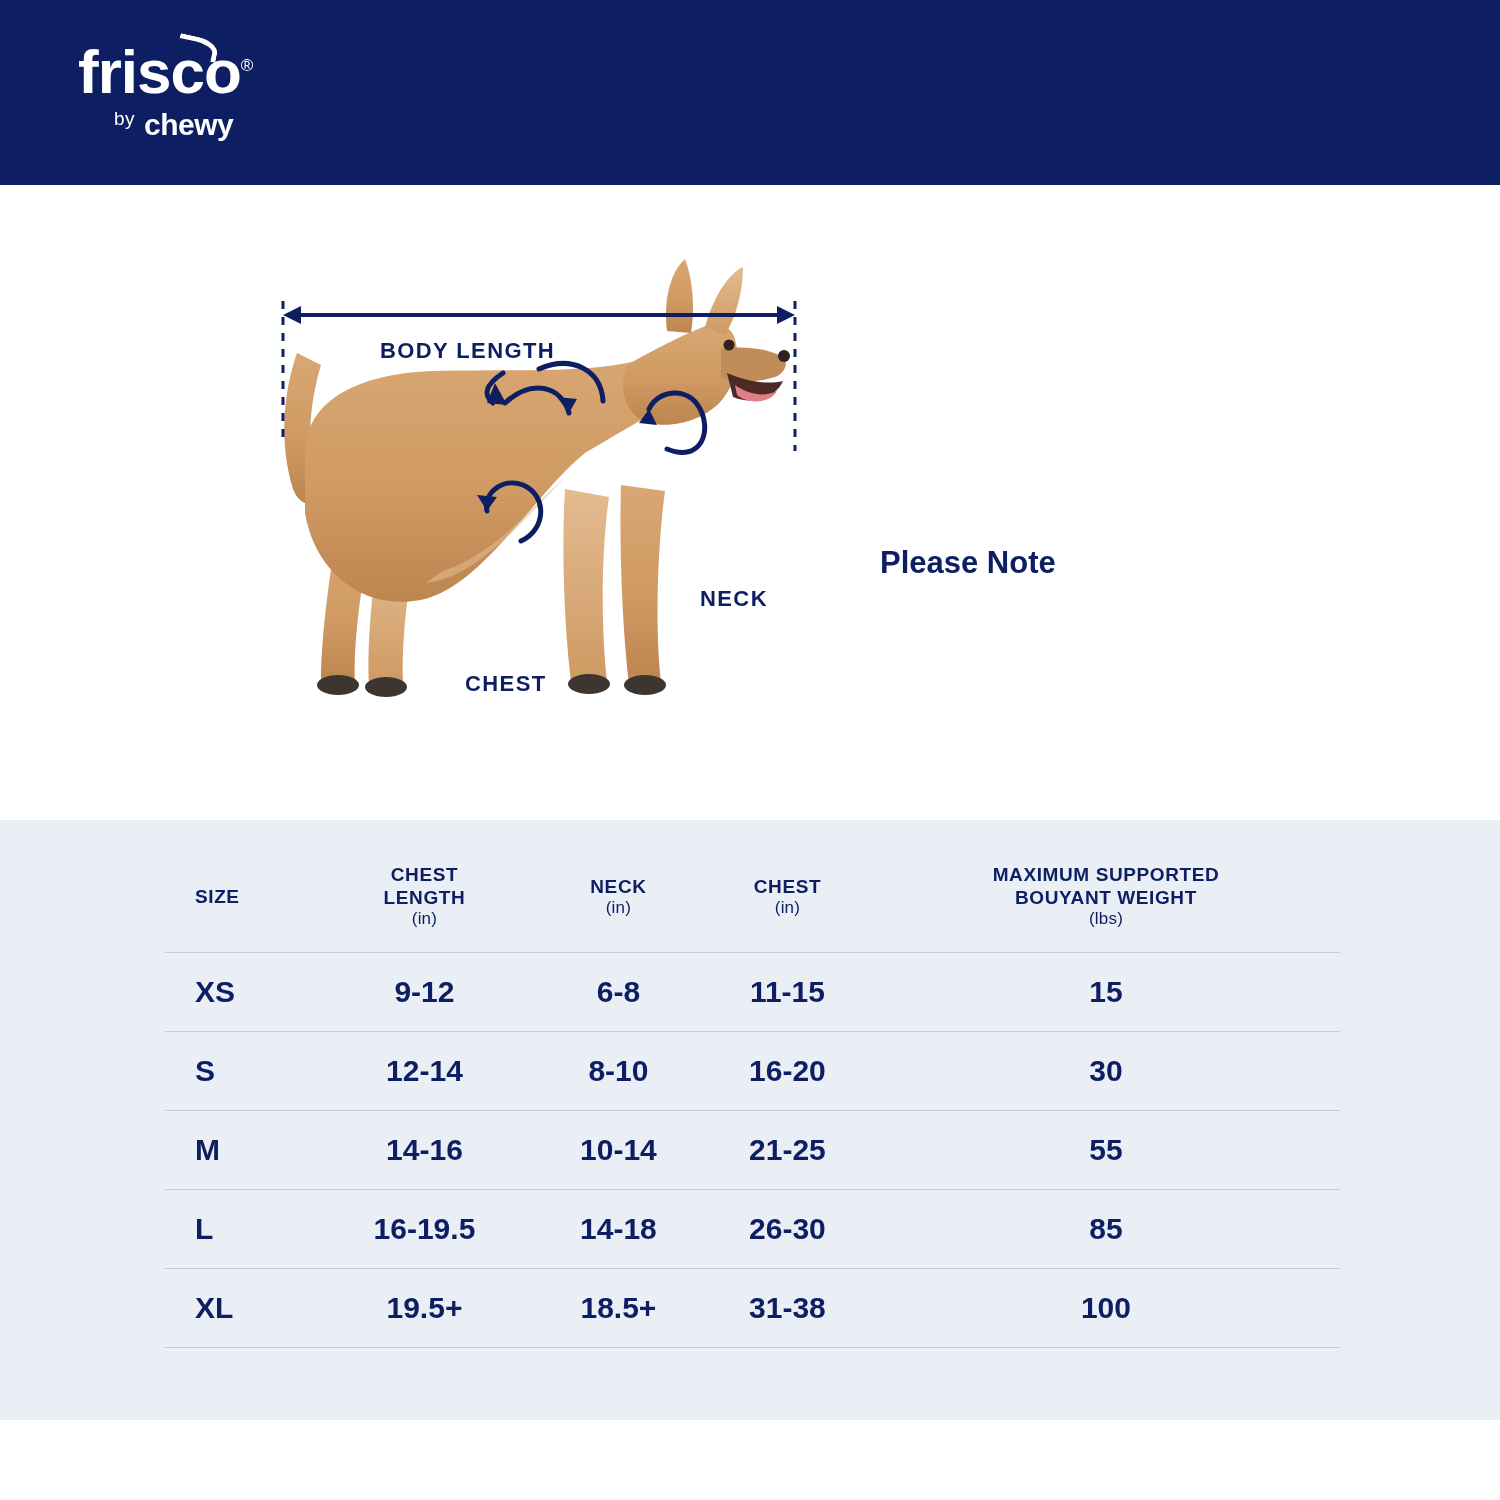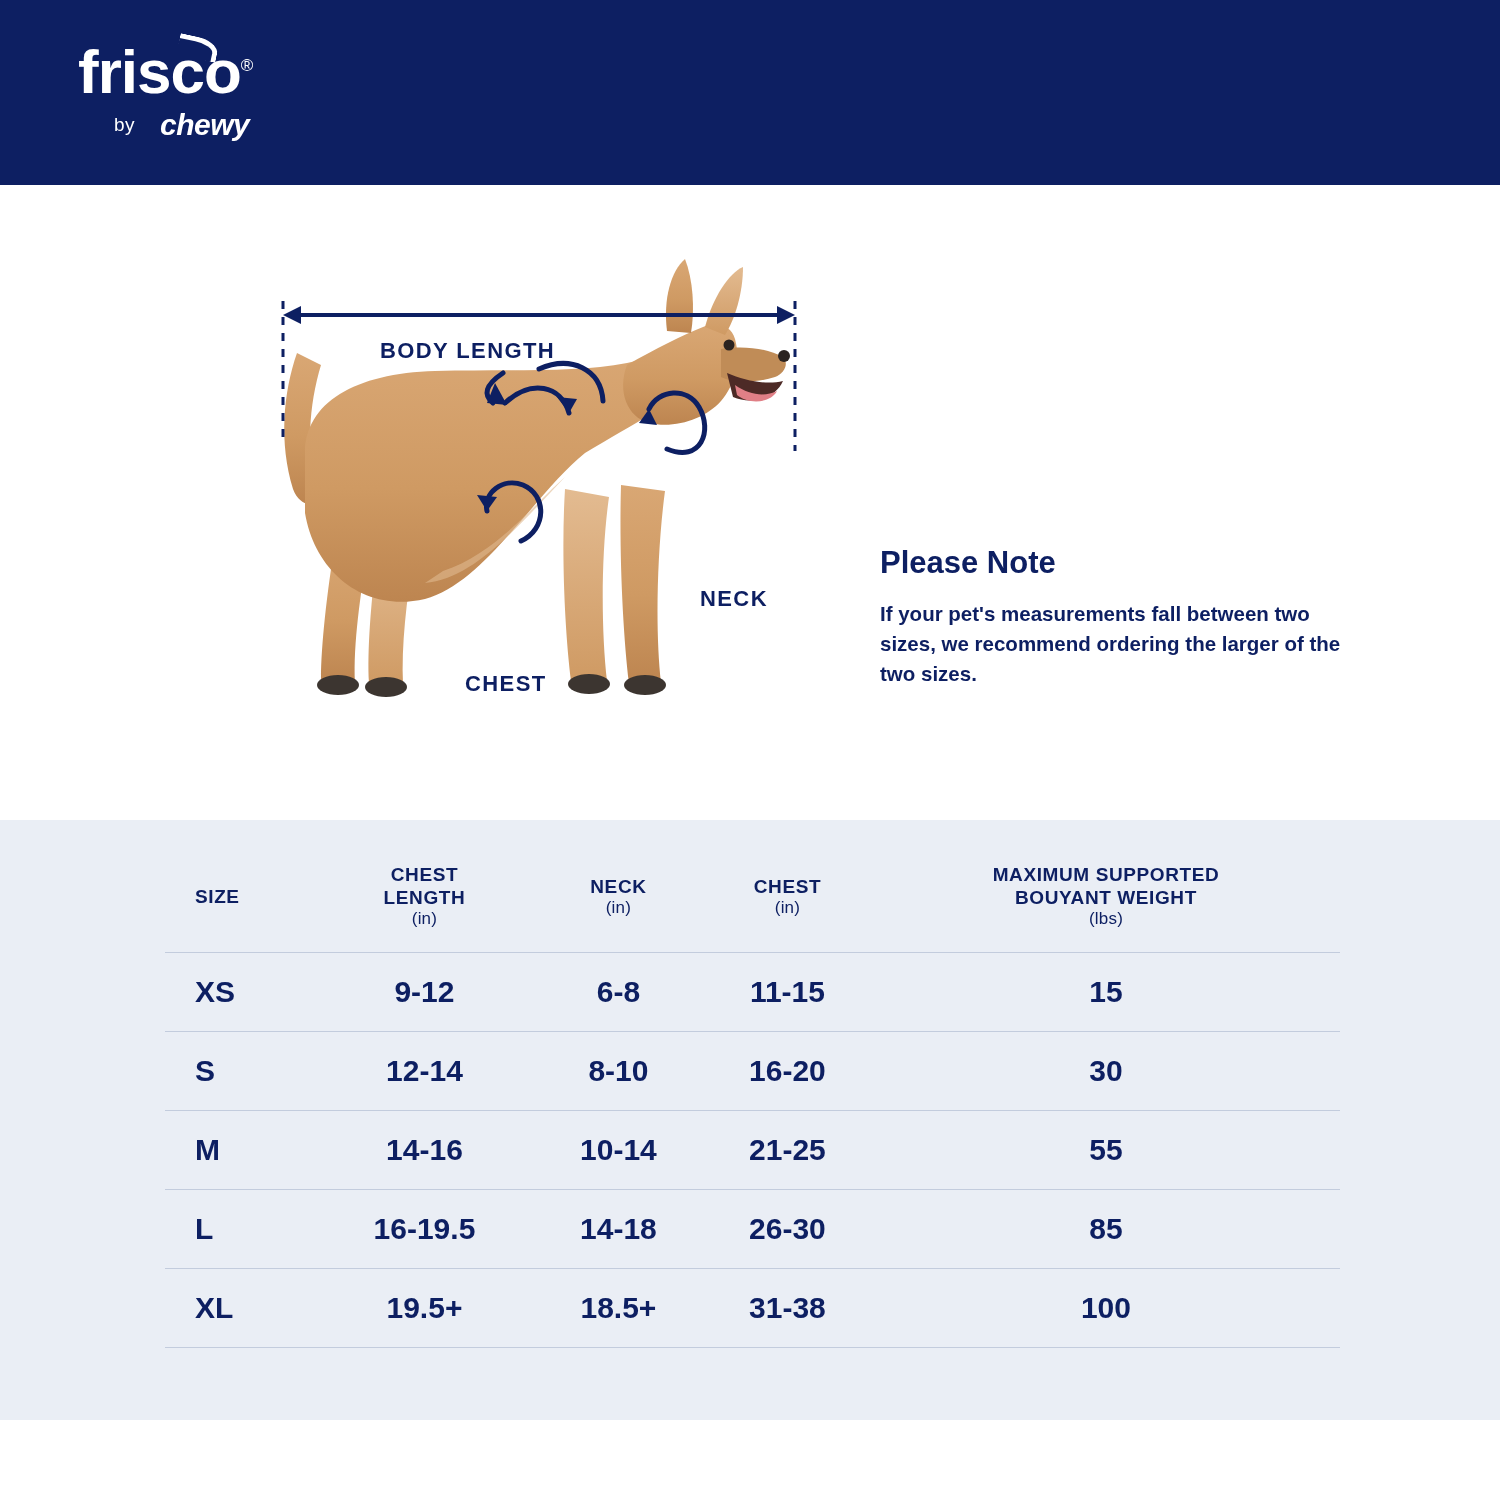--- a/index.html
+++ b/index.html
@@ -49,35 +49,34 @@
     position: absolute;
     right: 34px; top: -6px;
     width: 40px; height: 22px;
     border-top: 5px solid #ffffff;
     border-right: 5px solid #ffffff;
     border-radius: 0 60% 0 0;
     transform: rotate(12deg);
   }
   .logo-sub {
     display: flex;
-    align-items: center;
-    gap: 25px;
+    align-items: flex-start;
+    gap: 9px;
     margin-top: 6px;
     padding-left: 36px;
   }
   .logo-sub .by {
     color: #ffffff;
     font-size: 19px;
     letter-spacing: 0.5px;
   }
   .logo-sub .chewy {
     color: #ffffff;
     font-size: 30px;
     font-weight: bold;
-    font-style: italic;
     letter-spacing: -0.5px;
   }
   .header-title {
     flex: 1;
     color: #ffffff;
     font-size: 58px;
     font-weight: bold;
     letter-spacing: -0.5px;
     text-align: center;
     padding-right: 150px;
@@ -270,21 +269,20 @@
         <path d="M268 120 C 250 132, 248 142, 258 150" fill="none" stroke="#0d1f62" stroke-width="5" stroke-linecap="round"></path>
       </svg>
 
       <div class="label label-body-length">BODY LENGTH</div>
       <div class="label label-neck">NECK</div>
       <div class="label label-chest">CHEST</div>
     </div>
 
     <div class="note">
       <div class="note-title">Please Note</div>
-      <div class="note-body-strong">If your pet's measurements fall between two sizes, we recommend ordering the larger of the two sizes.</div>
     </div>
   </div>
 
   <div class="table-area">
     <table>
       <thead>
         <tr>
           <th class="col-size">SIZE</th>
           <th>
             <span>CHEST</span><br>

